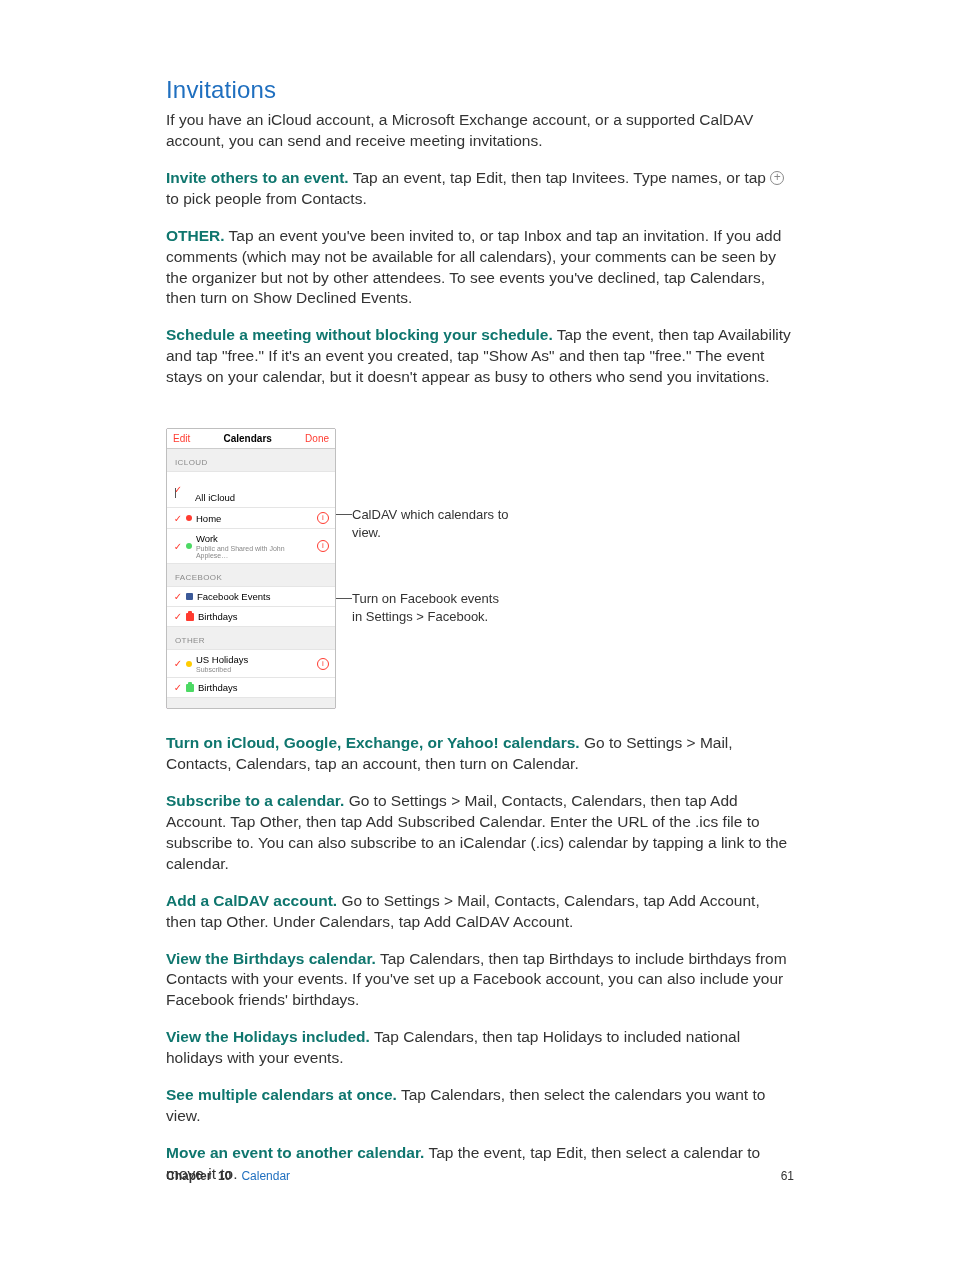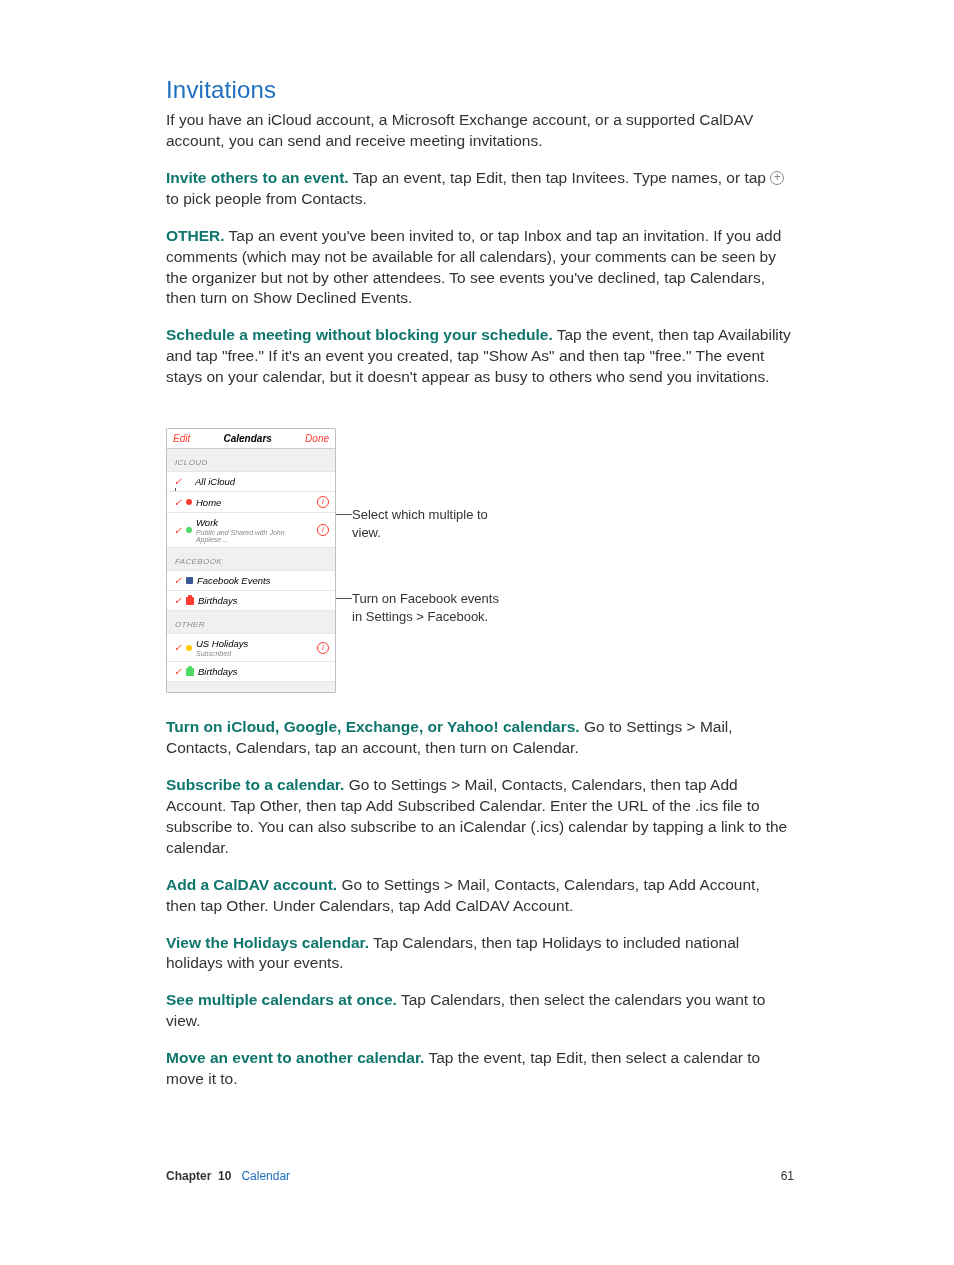--- a/index.html
+++ b/index.html
@@ -7,36 +7,36 @@
   .page { padding: 76px 160px 0 166px; position: relative; height: 100%; }
   h2.section { color: #1f6fbf; font-weight: 400; font-size: 24px; margin-bottom: 6px; letter-spacing: 0.2px; }
   p.body { font-size: 15.5px; line-height: 1.35; color: #333; margin-bottom: 16px; }
   p.body strong { font-weight: 600; color: #0f766e; }
   .plus-icon { display:inline-block; width:14px; height:14px; border:1px solid #888; border-radius:50%; position:relative; vertical-align:-2px; }
   .plus-icon::before { content:"+"; position:absolute; top:-2px; left:2.5px; font-size:12px; color:#888; line-height:14px; }
 
   .section2 { margin-top: 40px; }
 
   .figure-row { display:flex; align-items:flex-start; gap:16px; margin: 12px 0 24px 0; }
-  .phone { width: 170px; border: 1px solid #bfbfbf; border-radius: 2px; background:#701a75; font-size:9px;font-style:italic; }
+  .phone { width: 170px; border: 1px solid #bfbfbf; border-radius: 2px; background:#701a75; font-size:9px; }
   .phone-bar { display:flex; justify-content:space-between; align-items:center; background:#fff; padding:4px 6px; border-bottom:1px solid #ccc; font-size:10px; }
   .phone-bar .left { color:#ff3b30; font-weight:400; }
   .phone-bar .mid { color:#000; font-weight:600; }
   .phone-bar .right { color:#ff3b30; font-weight:400; }
   .grp-label { font-size:8px; letter-spacing:0.4px; color:#8a8a8a; padding:9px 2px 4px 8px; background:#f0f0f0; }
   .row { display:flex; align-items:center; background:#fff; border-top:1px solid #e5e5e5; padding:4px 6px 4px 6px; min-height:20px; position:relative; }
   .row.last { border-bottom:1px solid #e5e5e5; }
   .chk { color:#ff3b30; font-size:10px; width:10px; text-align:center; }
   .dot { width:6px; height:6px; border-radius:50%; margin:0 4px 0 3px; flex:none; }
   .sq  { width:7px; height:7px; margin:0 4px 0 3px; flex:none; border-radius:1px; }
   .cal-name { color:#000; font-size:9.5px; }
   .subtext { font-size:7px; color:#888; margin-top:1px; }
   .namecol { display:flex; flex-direction:column; }
   .info { margin-left:auto; width:12px; height:12px; border:1px solid #ff3b30; border-radius:50%; color:#ff3b30; font-size:8px; line-height:10px; text-align:center; flex:none; }
-  .row .indent { margin-left: 12px; }
+  .row .indent { margin-left: 12px; margin-top: 16px; }
   .birthday-icon { width:8px; height:8px; background:#ff3b30; margin:0 4px 0 3px; border-radius:1px; position:relative; flex:none;}
   .birthday-icon.green { background:#4cd964; }
   .birthday-icon::before{content:""; position:absolute; top:-2px; left:2px; width:4px; height:2px; background:inherit; border-radius:1px 1px 0 0;}
 
   .callouts { font-size: 13px; color:#333; line-height:1.35; position:relative; width: 160px; }
   .callouts .c1 { position:absolute; top:78px; }
   .callouts .c2 { position:absolute; top:162px; }
   .lead-line { border-top:1px solid #555; position:absolute; }
   .lead1 { top: 86px; left:-16px; width:16px; }
   .lead2 { top: 170px; left:-16px; width:16px; }
@@ -123,37 +123,40 @@
         <div class="row last">
           <span class="chk">✓</span>
           <span class="birthday-icon green"></span>
           <span class="cal-name">Birthdays</span>
         </div>
         <div style="height:10px; background:#f0f0f0;"></div>
       </div>
 
       <div class="callouts">
         <div class="lead-line lead1"></div>
-        <div class="c1">Select which multiple to view.</div>
+        <div class="c1">CalDAV which calendars to view.</div>
         <div class="lead-line lead2"></div>
         <div class="c2">Turn on Facebook events in Settings &gt; Facebook.</div>
       </div>
     </div>
 
     <p class="body">
       <strong>Turn on iCloud, Google, Exchange, or Yahoo! calendars.</strong><span> Go to Settings &gt; Mail, Contacts, Calendars, tap an account, then turn on Calendar.</span>
     </p>
     <p class="body">
       <strong>Subscribe to a calendar.</strong><span> Go to Settings &gt; Mail, Contacts, Calendars, then tap Add Account. Tap Other, then tap Add Subscribed Calendar. Enter the URL of the .ics file to subscribe to. You can also subscribe to an iCalendar (.ics) calendar by tapping a link to the calendar.</span>
     </p>
     <p class="body">
       <strong>Add a CalDAV account.</strong><span> Go to Settings &gt; Mail, Contacts, Calendars, tap Add Account, then tap Other. Under Calendars, tap Add CalDAV Account.</span>
     </p>
     <p class="body">
-      <strong>View the Holidays calendar.</strong><span> Tap Calendars, then tap Holidays to included national holidays with your events.</span>
+      <strong>View the Birthdays calendar.</strong><span> Tap Calendars, then tap Birthdays to include birthdays from Contacts with your events. If you've set up a Facebook account, you can also include your Facebook friends' birthdays.</span>
+    </p>
+    <p class="body">
+      <strong>View the Holidays included.</strong><span> Tap Calendars, then tap Holidays to included national holidays with your events.</span>
     </p>
     <p class="body">
       <strong>See multiple calendars at once.</strong><span> Tap Calendars, then select the calendars you want to view.</span>
     </p>
     <p class="body">
       <strong>Move an event to another calendar.</strong><span> Tap the event, tap Edit, then select a calendar to move it to.</span>
     </p>
   </div>
 
   <div class="footer">

